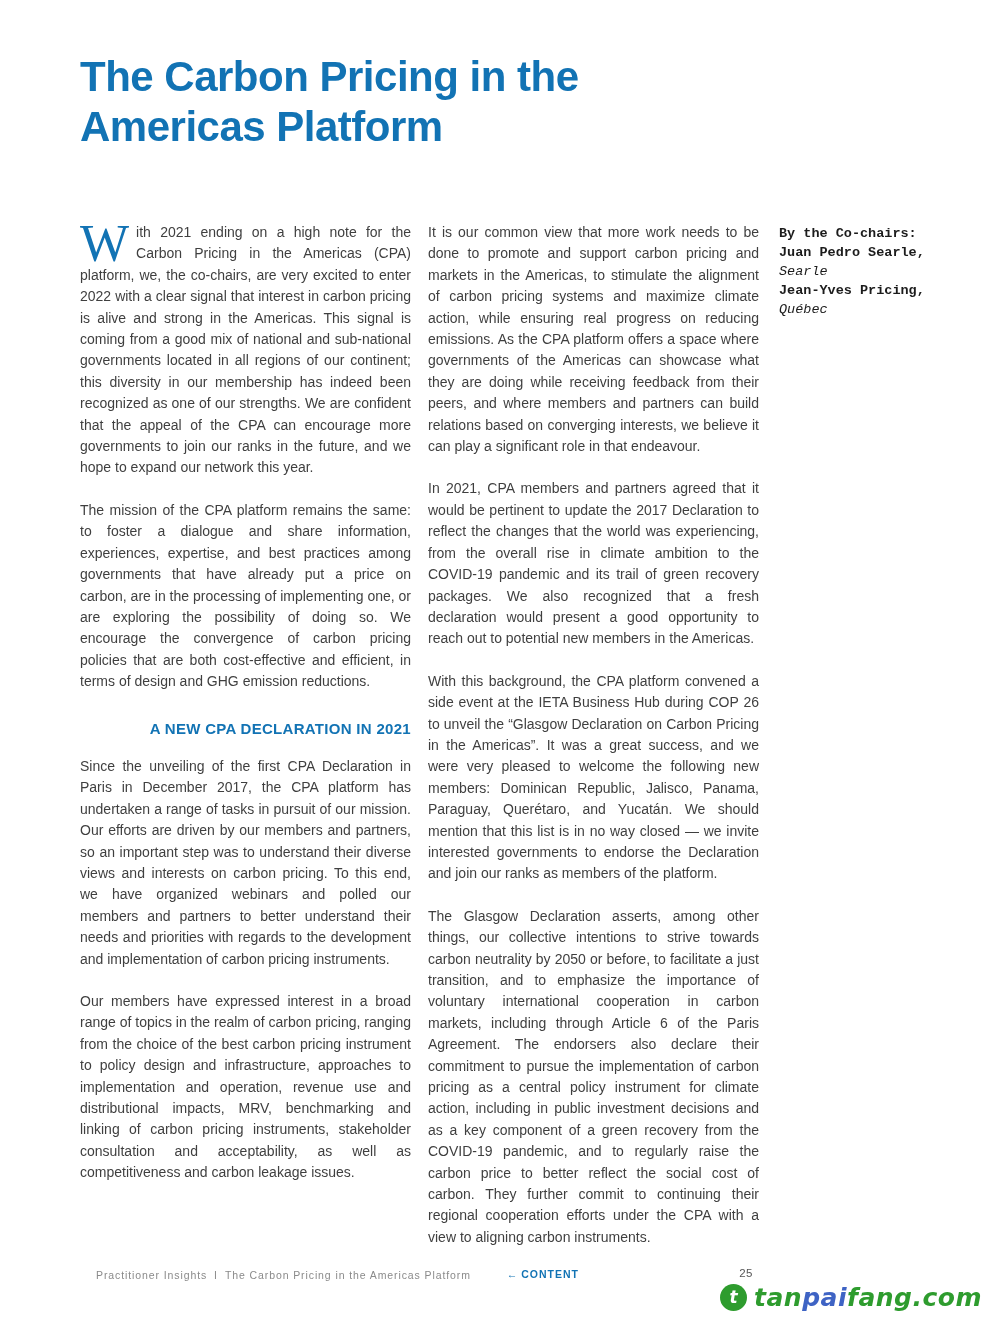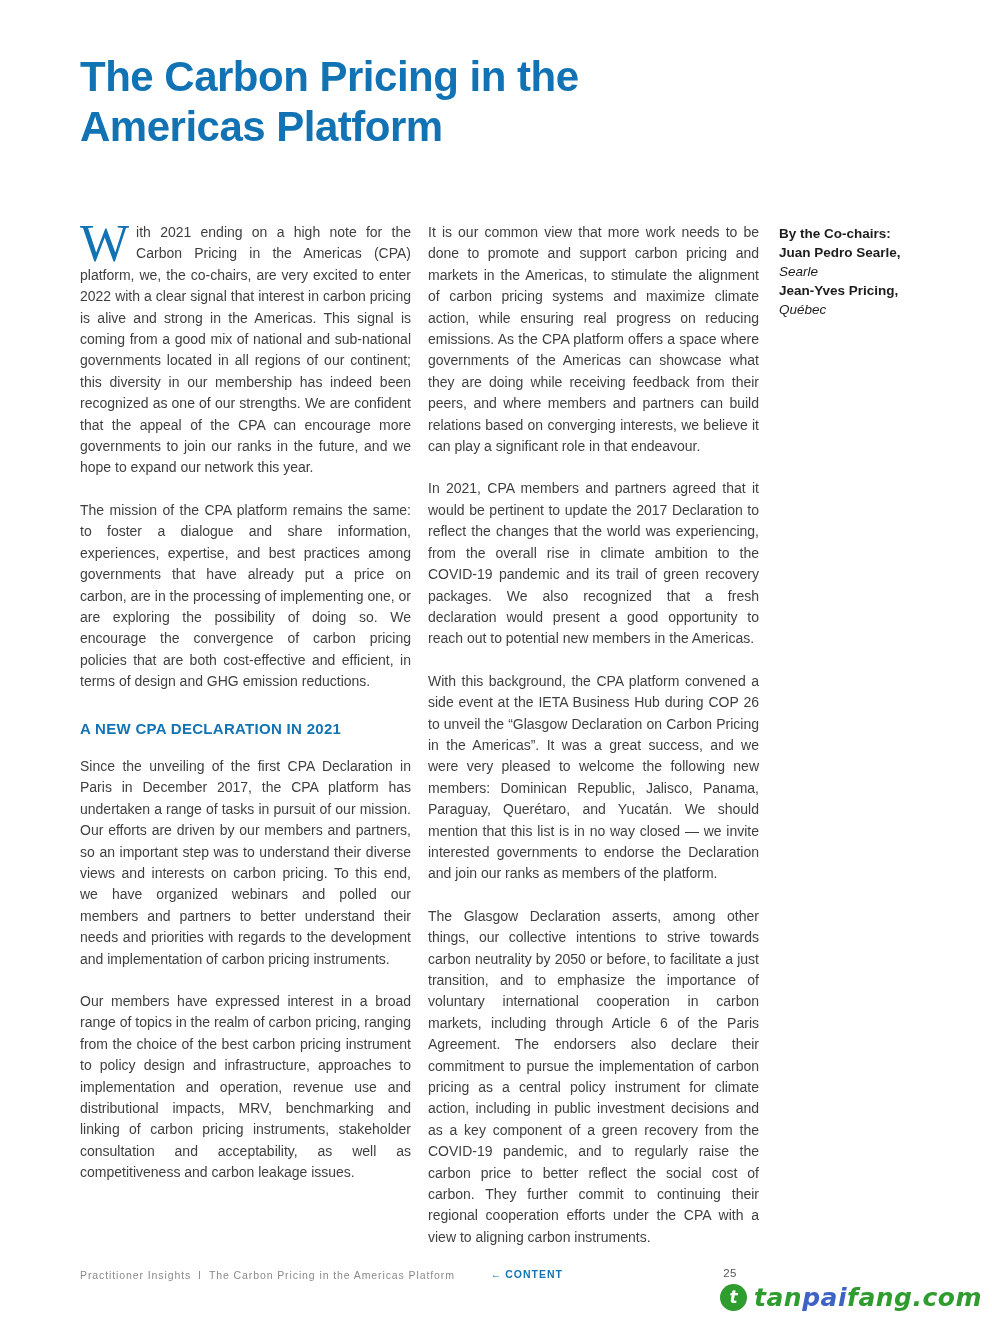--- a/index.html
+++ b/index.html
@@ -33,32 +33,32 @@
     float:left;
     font-family:"Liberation Serif",serif;
     font-size:52px;line-height:40px;
     color:#1273b4;
     padding:2px 7px 0 0;
     font-weight:normal;
   }
   .section-heading{
     font-size:15px;font-weight:bold;color:#1273b4;
     letter-spacing:0.3px;
-    margin:25px 0 17px 0;text-align:left;
+    margin:25px 0 17px 0;text-align:right;
   }
   .byline{
     width:172px;
-    font-family:Liberation Sans, sans-serif;
+    font-family:Liberation Mono, monospace;
     font-size:13.5px;line-height:19px;color:#1c1c1c;
     padding-top:2px;
   }
   .byline .b-bold{font-weight:bold;}
   .byline .b-italic{font-style:italic;}
   .footer{
-    position:absolute;left:0;top:1266px;width:800px;height:20px;
+    position:absolute;left:16px;top:1266px;width:800px;height:20px;
   }
   .footer-left{
     position:absolute;left:80px;top:3px;
     font-size:10.5px;color:#8a8a8a;letter-spacing:0.9px;
     white-space:nowrap;
   }
   .footer-left .sep{margin:0 7px;}
   .content-link{
     position:absolute;right:237px;top:2px;
     font-size:10.5px;font-weight:bold;color:#1273b4;

